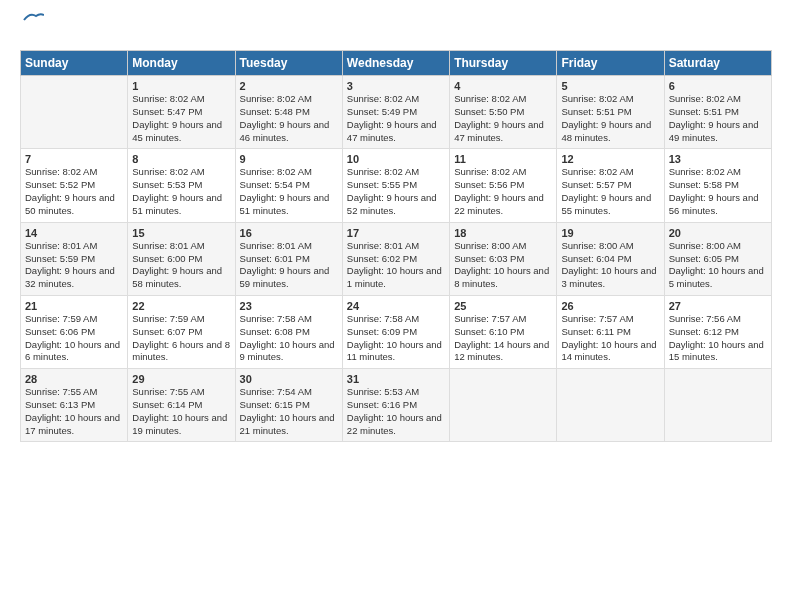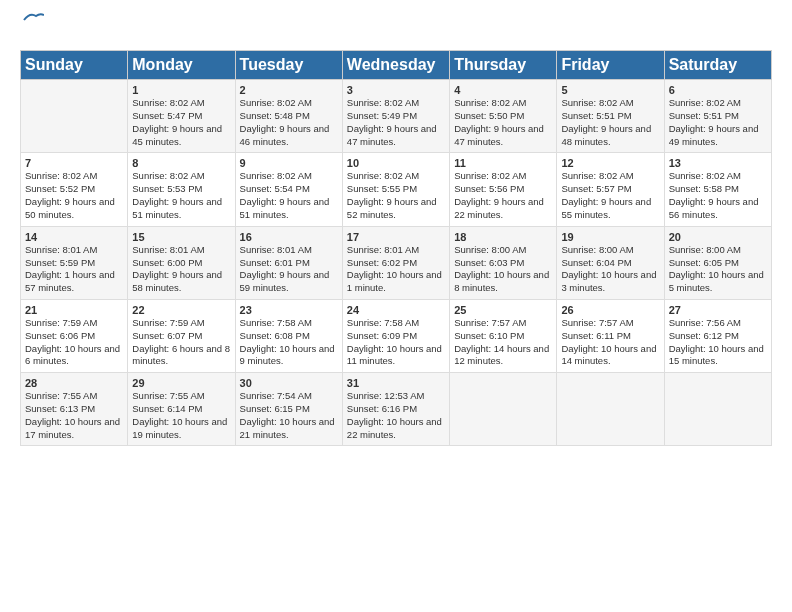--- a/index.html
+++ b/index.html
@@ -47,21 +47,21 @@
       color: #333;
     }
     table {
       width: 100%;
       border-collapse: collapse;
       table-layout: fixed;
     }
     thead tr th {
       background-color: #2e6da4;
       color: #fff;
-      font-size: 16px;
+      font-size: 12px;
       font-weight: bold;
       padding: 5px 4px;
       text-align: left;
       border: 1px solid #ccc;
     }
     tbody tr {
       vertical-align: top;
     }
     tbody tr:nth-child(odd) {
       background-color: #f5f5f5;
@@ -203,21 +203,21 @@
             <span class="cell-line">Sunrise: 8:02 AM</span>
             <span class="cell-line">Sunset: 5:58 PM</span>
             <span class="cell-line">Daylight: 9 hours and 56 minutes.</span>
           </td>
         </tr>
         <tr>
           <td>
             <span class="day-num">14</span>
             <span class="cell-line">Sunrise: 8:01 AM</span>
             <span class="cell-line">Sunset: 5:59 PM</span>
-            <span class="cell-line">Daylight: 1 hours and 57 minutes.</span>
+            <span class="cell-line">Daylight: 9 hours and 32 minutes.</span>
           </td>
           <td>
             <span class="day-num">15</span>
             <span class="cell-line">Sunrise: 8:01 AM</span>
             <span class="cell-line">Sunset: 6:00 PM</span>
             <span class="cell-line">Daylight: 9 hours and 58 minutes.</span>
           </td>
           <td>
             <span class="day-num">16</span>
             <span class="cell-line">Sunrise: 8:01 AM</span>
@@ -307,21 +307,21 @@
             <span class="cell-line">Daylight: 10 hours and 19 minutes.</span>
           </td>
           <td>
             <span class="day-num">30</span>
             <span class="cell-line">Sunrise: 7:54 AM</span>
             <span class="cell-line">Sunset: 6:15 PM</span>
             <span class="cell-line">Daylight: 10 hours and 21 minutes.</span>
           </td>
           <td>
             <span class="day-num">31</span>
-            <span class="cell-line">Sunrise: 12:53 AM</span>
+            <span class="cell-line">Sunrise: 5:53 AM</span>
             <span class="cell-line">Sunset: 6:16 PM</span>
             <span class="cell-line">Daylight: 10 hours and 22 minutes.</span>
           </td>
           <td></td>
           <td></td>
           <td></td>
         </tr>
       </tbody>
   </table>
 </div>

